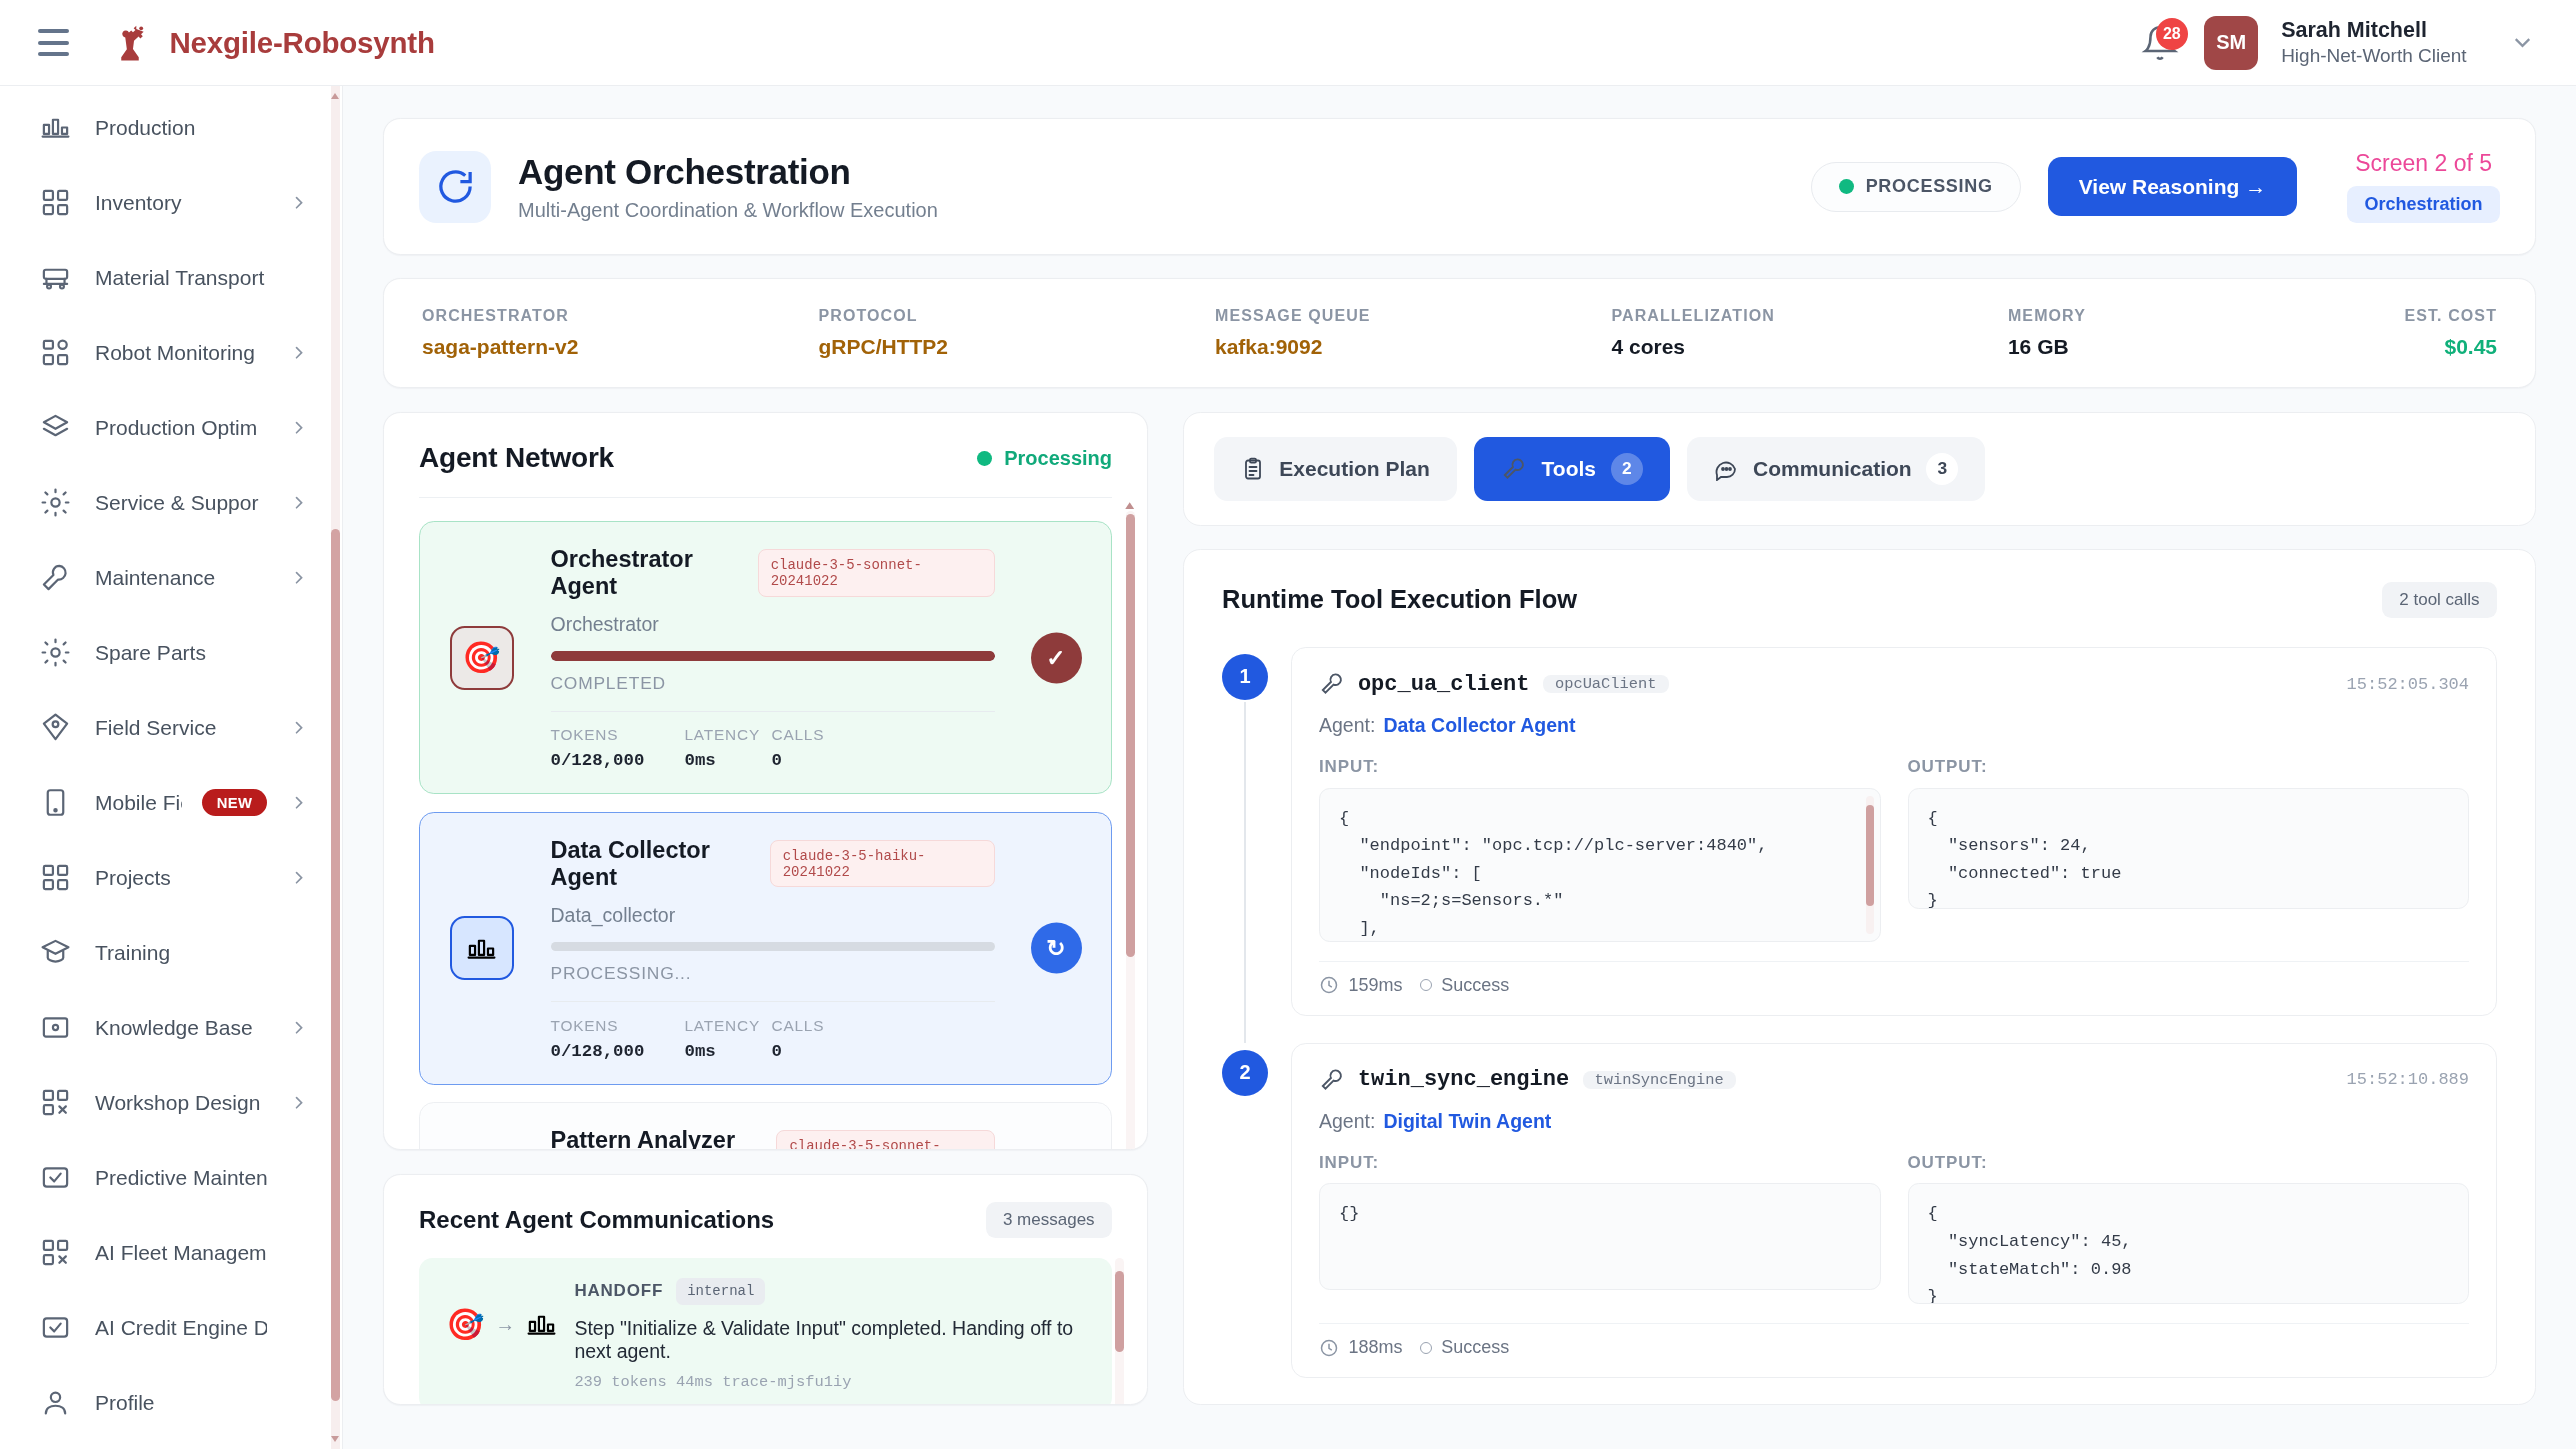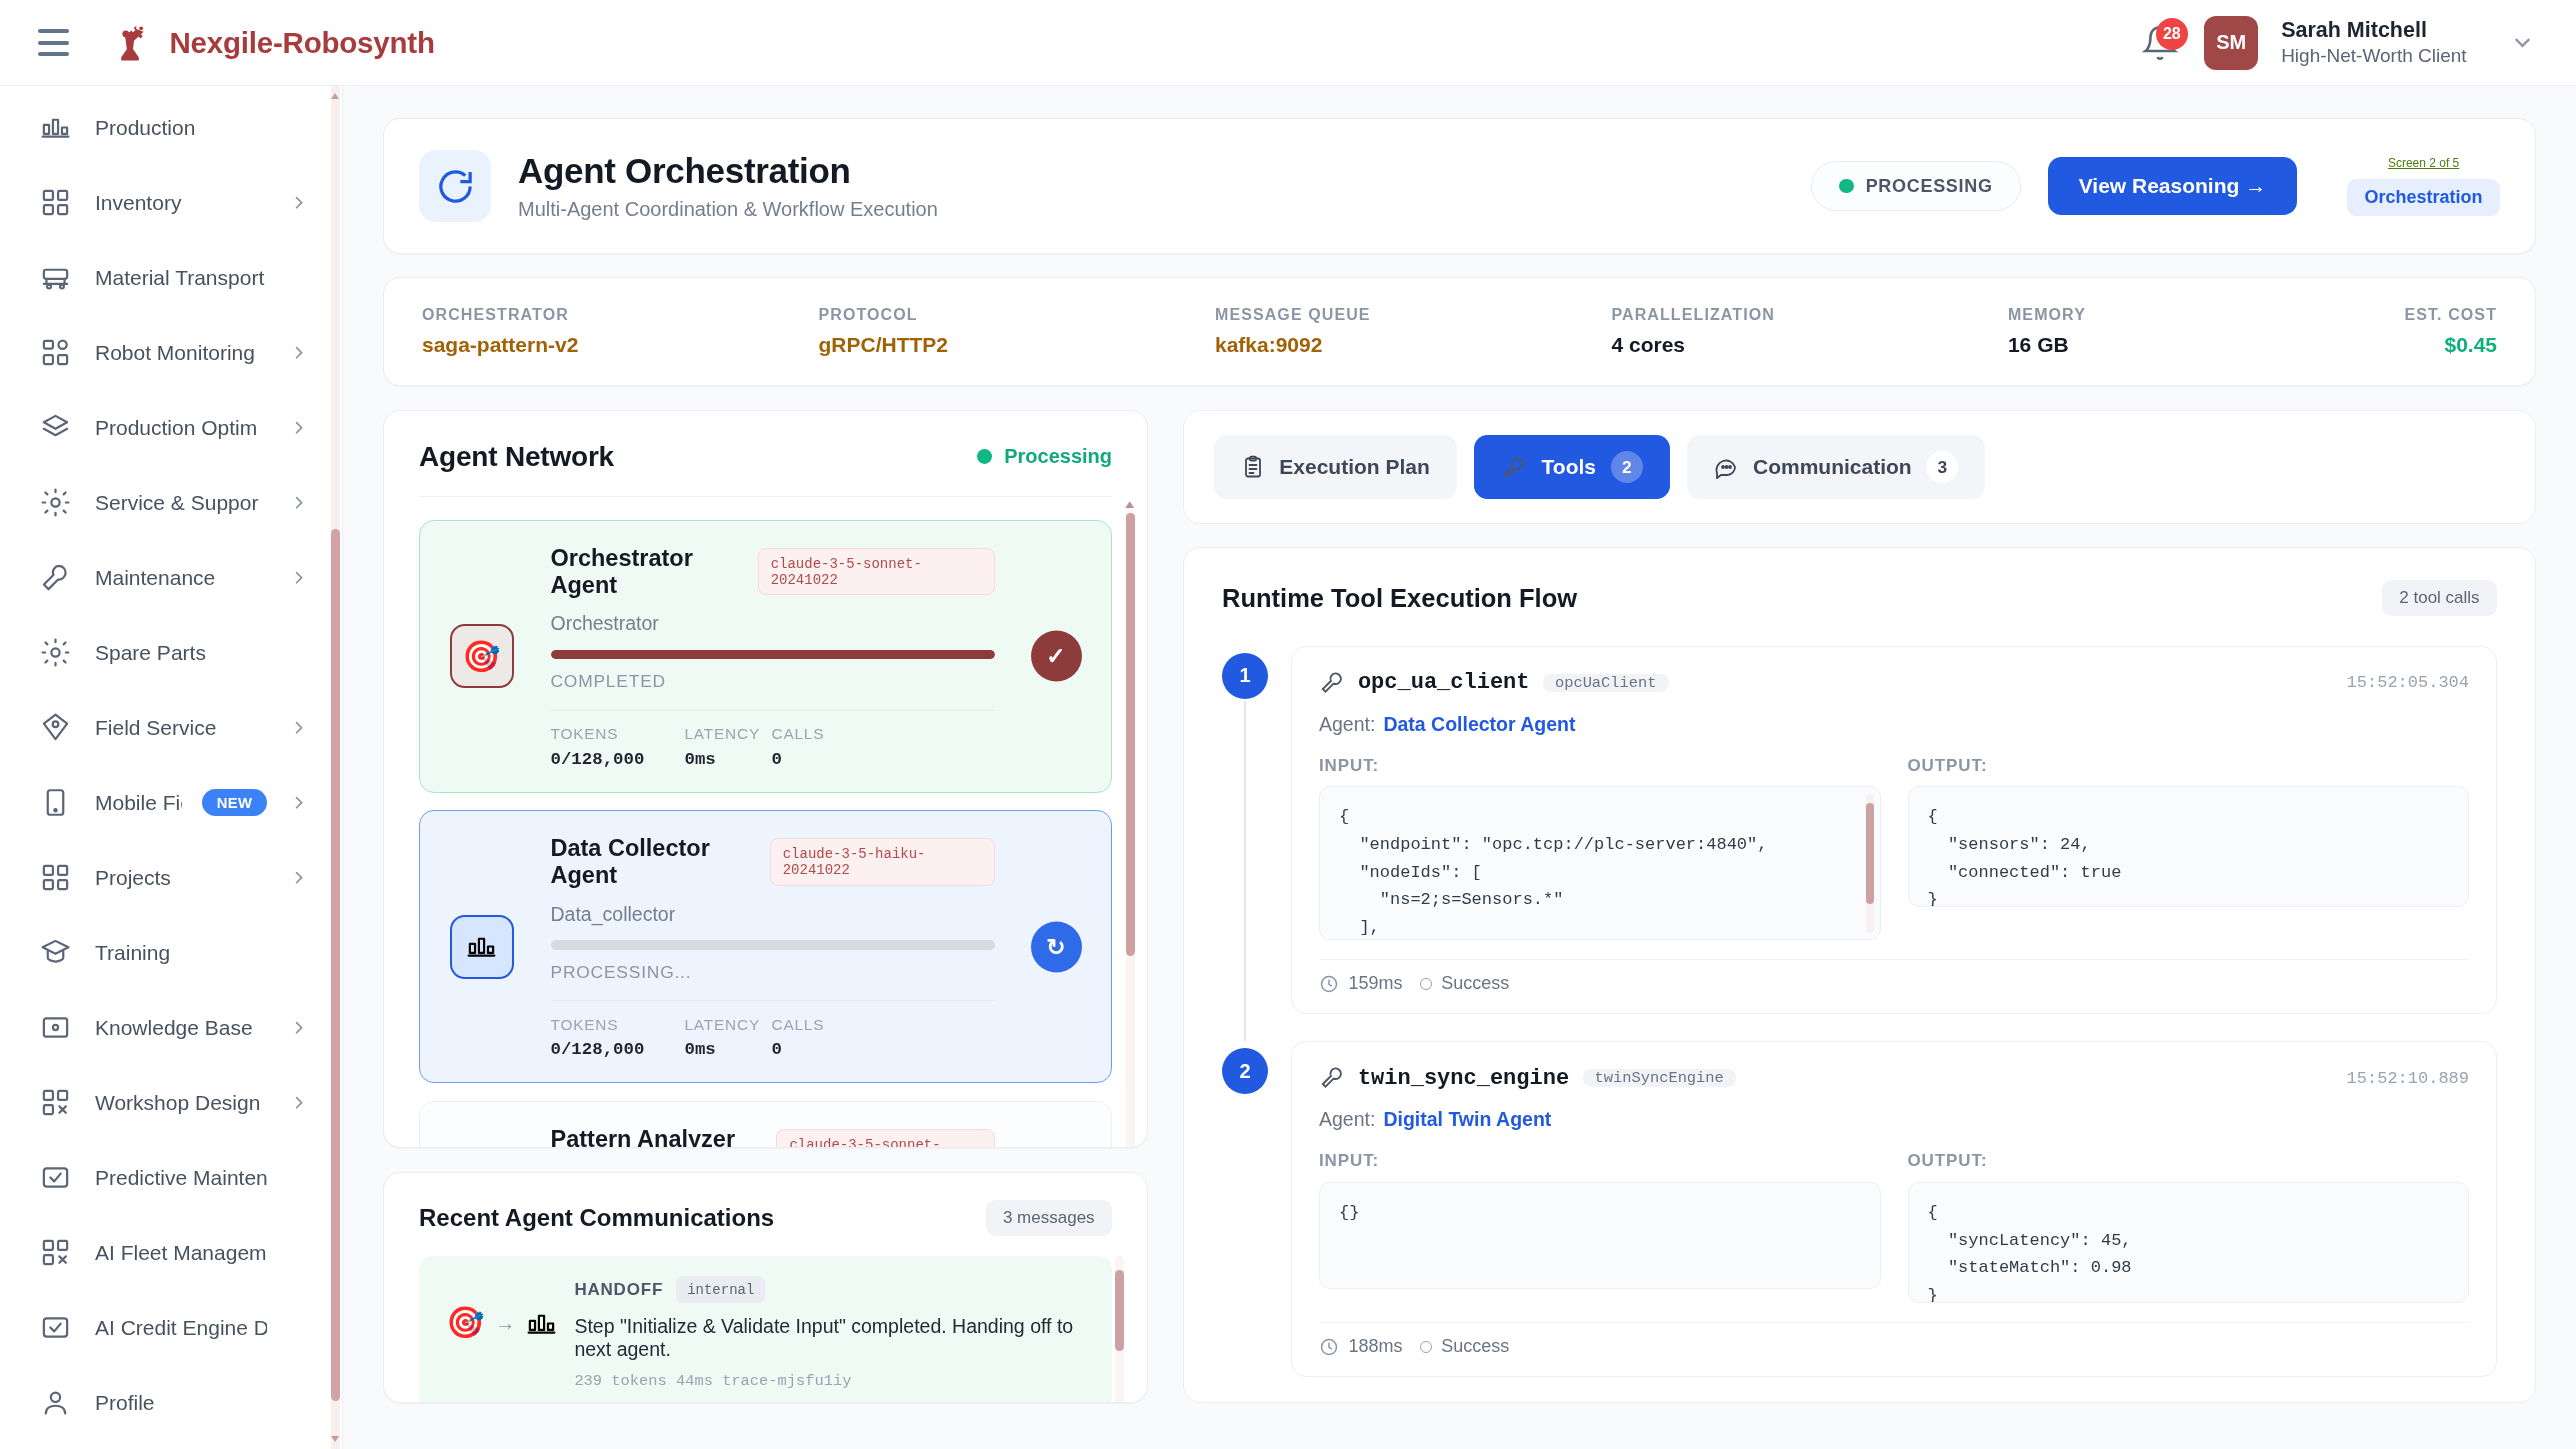--- a/index.html
+++ b/index.html
@@ -61,21 +61,21 @@
     height: 75px; padding: 0 32px 0 36px;
     cursor: pointer;
   }
   .side-icon { width: 39px; min-width: 39px; height: 39px; display: flex; align-items: center; justify-content: center; color: #5b6575; }
   .side-label {
     font-size: 21px; color: #48525f; white-space: nowrap;
     overflow: hidden; flex: 1;
   }
   .side-chev { width: 23px; min-width: 23px; color: #8a94a3; display:flex; align-items:center; justify-content:center;}
   .new-badge {
-    background: #3b82f6; color: #fff; font-size: 14.8px; font-weight: 700;
+    background: #b91c1c; color: #fff; font-size: 14.8px; font-weight: 700;
     border-radius: 670px; padding: 5.4px 14.8px; letter-spacing: 0.3px;
   }
   .side-scroll-track {
     position: absolute; right: 2px; top: 0; bottom: 0; width: 9.4px;
     background: #f7eeee;
   }
   .side-scroll-thumb {
     position: absolute; right: 2px; top: 443px; height: 872px; width: 9.4px;
     background: #d3a3a3; border-radius: 4.7px;
   }
@@ -112,21 +112,21 @@
     font-size: 18px; font-weight: 600; color: #4c5666; letter-spacing: 0.7px;
     background: #fcfdfe;
   }
   .dot-green { width: 14.8px; height: 14.8px; border-radius: 50%; background: #10b981; }
   .btn-primary {
     background: #2159e0; color: #fff; border: 0; border-radius: 13.4px;
     padding: 17.4px 31px; font-size: 21px; font-weight: 700; cursor: pointer;
     font-family: "Liberation Sans", sans-serif; white-space: nowrap;
   }
   .screen-meta { display: flex; flex-direction: column; align-items: center; gap: 9.4px; margin-left: 23px; }
-  .screen-count { font-size: 12px; color: #4d7c0f; text-decoration: underline; }
+  .screen-count { font-size: 23px; color: #ec4899; }
   .screen-tag {
     background: #e7efff; color: #2159e0; font-size: 18px; font-weight: 700;
     border-radius: 9.4px; padding: 8px 17.4px;
   }
 
   
   .meta-strip {
     margin-top: 23px; display: flex; align-items: center;
     padding: 28px 38px; box-shadow: 0 0.7px 1.3px rgba(16,24,40,.04);
   }

